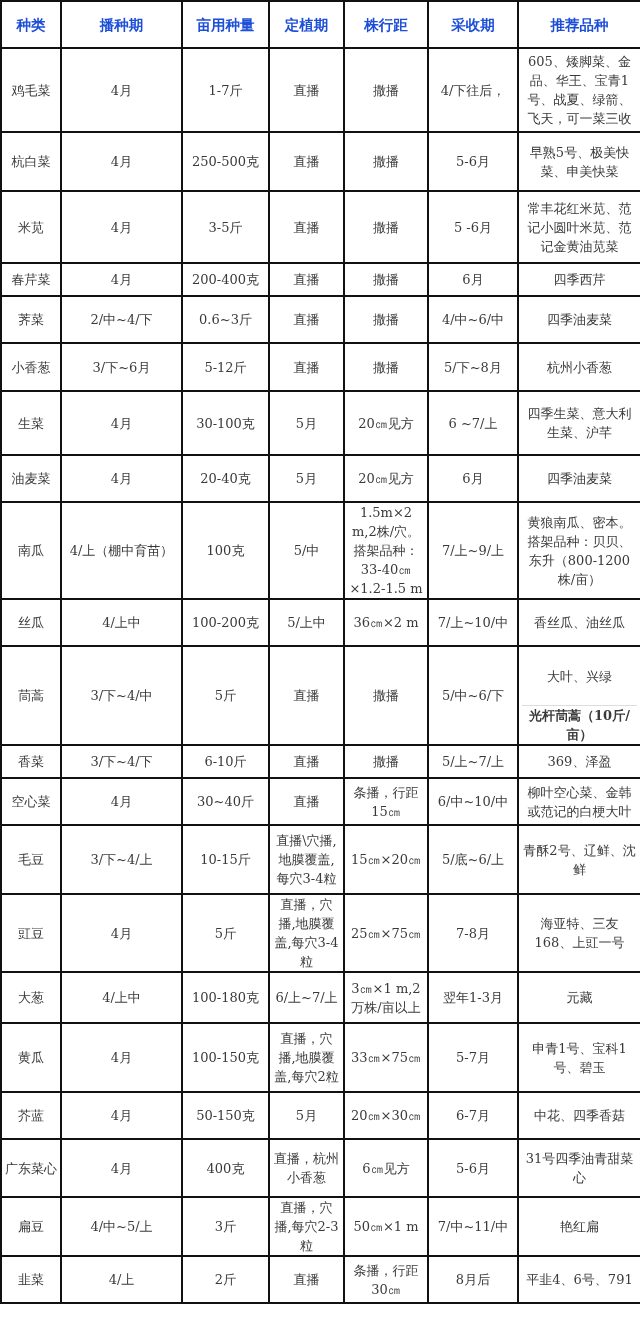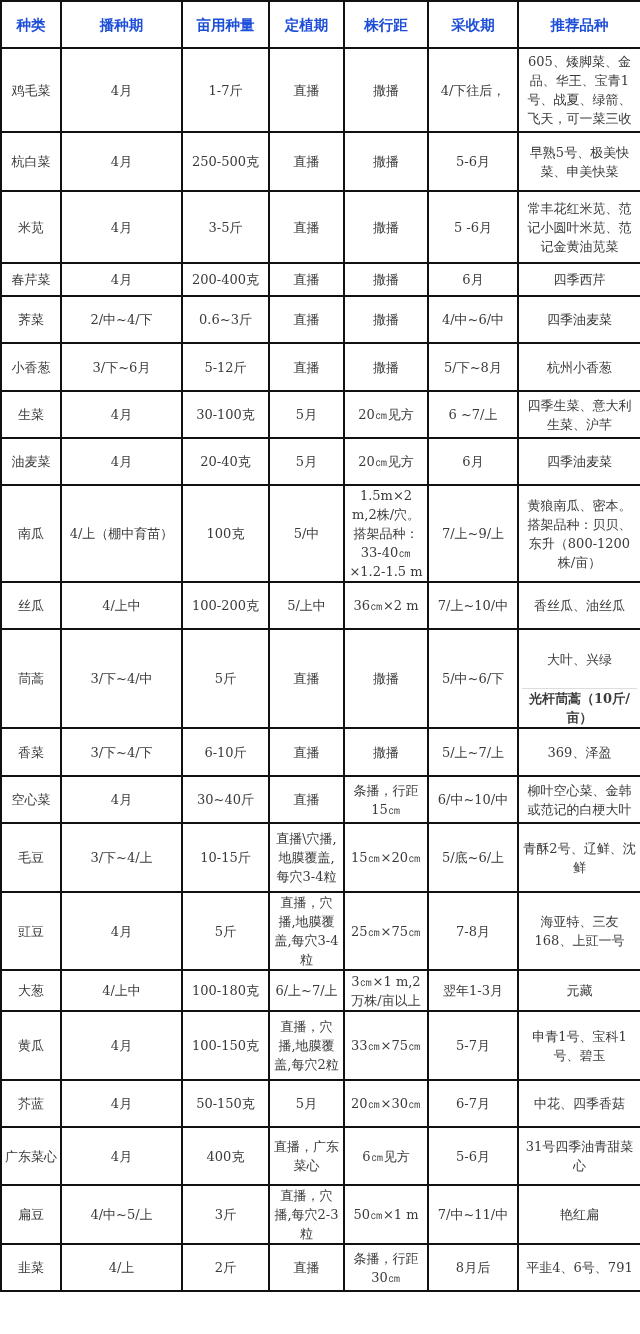--- a/index.html
+++ b/index.html
@@ -83,21 +83,21 @@
       </tr>
       <tr style="height: 48px; margin-top: 6px;">
         <td>小香葱</td>
         <td>3/下~6月</td>
         <td>5-12斤</td>
         <td>直播</td>
         <td>撒播</td>
         <td>5/下~8月</td>
         <td>杭州小香葱</td>
       </tr>
-      <tr style="height: 47px;">
+      <tr style="height: 64px;">
         <td>生菜</td>
         <td>4月</td>
         <td>30-100克</td>
         <td>5月</td>
         <td>20㎝见方</td>
         <td>6 ~7/上</td>
         <td>四季生菜、意大利生菜、沪芊</td>
       </tr>
       <tr style="height: 47px;">
         <td>油麦菜</td>
@@ -131,21 +131,21 @@
         <td>3/下~4/中</td>
         <td>5斤</td>
         <td>直播</td>
         <td>撒播</td>
         <td>5/中~6/下</td>
         <td class="split">
           <div class="sub-top">大叶、兴绿</div>
           <div class="sub-bot">光杆茼蒿（10斤/亩）</div>
         </td>
       </tr>
-      <tr style="height: 48px; margin-left: 15px;">
+      <tr style="height: 33px; margin-left: 15px;">
         <td>香菜</td>
         <td>3/下~4/下</td>
         <td>6-10斤</td>
         <td>直播</td>
         <td>撒播</td>
         <td>5/上~7/上</td>
         <td>369、泽盈</td>
       </tr>
       <tr style="height: 47px;">
         <td>空心菜</td>
@@ -167,21 +167,21 @@
       </tr>
       <tr style="height: 66px;">
         <td>豇豆</td>
         <td>4月</td>
         <td>5斤</td>
         <td>直播，穴播,地膜覆盖,每穴3-4粒</td>
         <td>25㎝×75㎝</td>
         <td>7-8月</td>
         <td>海亚特、三友168、上豇一号</td>
       </tr>
-      <tr style="height: 41px;">
+      <tr style="height: 51px;">
         <td>大葱</td>
         <td>4/上中</td>
         <td>100-180克</td>
         <td>6/上~7/上</td>
         <td>3㎝×1 m,2万株/亩以上</td>
         <td>翌年1-3月</td>
         <td>元藏</td>
       </tr>
       <tr style="height: 69px;">
         <td>黄瓜</td>
@@ -198,21 +198,21 @@
         <td>50-150克</td>
         <td>5月</td>
         <td>20㎝×30㎝</td>
         <td>6-7月</td>
         <td>中花、四季香菇</td>
       </tr>
       <tr style="height: 58px; border-radius: 27px;">
         <td>广东菜心</td>
         <td>4月</td>
         <td>400克</td>
-        <td>直播，广东菜心</td>
+        <td>直播，杭州小香葱</td>
         <td>6㎝见方</td>
         <td>5-6月</td>
         <td>31号四季油青甜菜心</td>
       </tr>
       <tr style="height: 59px;">
         <td>扁豆</td>
         <td>4/中~5/上</td>
         <td>3斤</td>
         <td>直播，穴播,每穴2-3粒</td>
         <td>50㎝×1 m</td>

